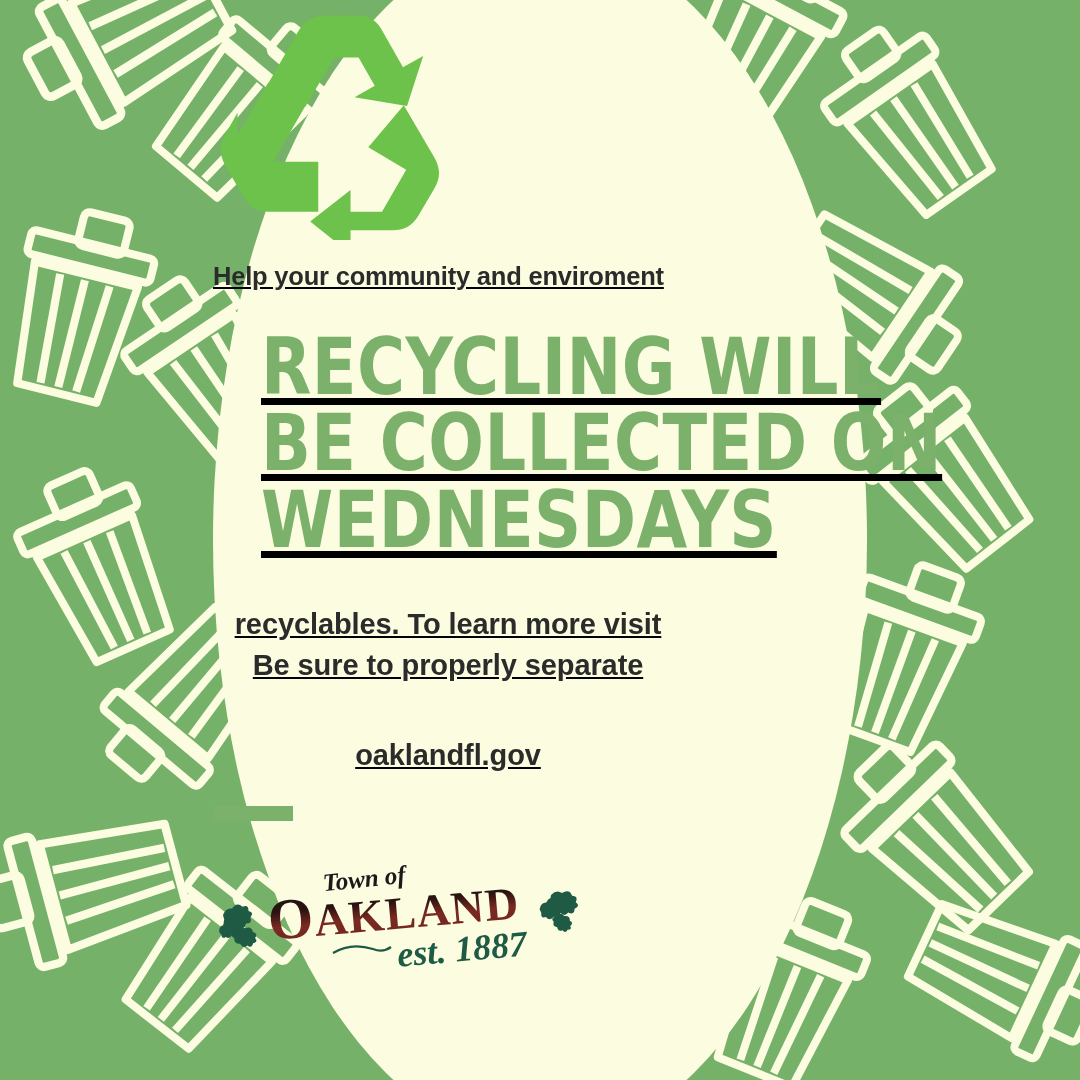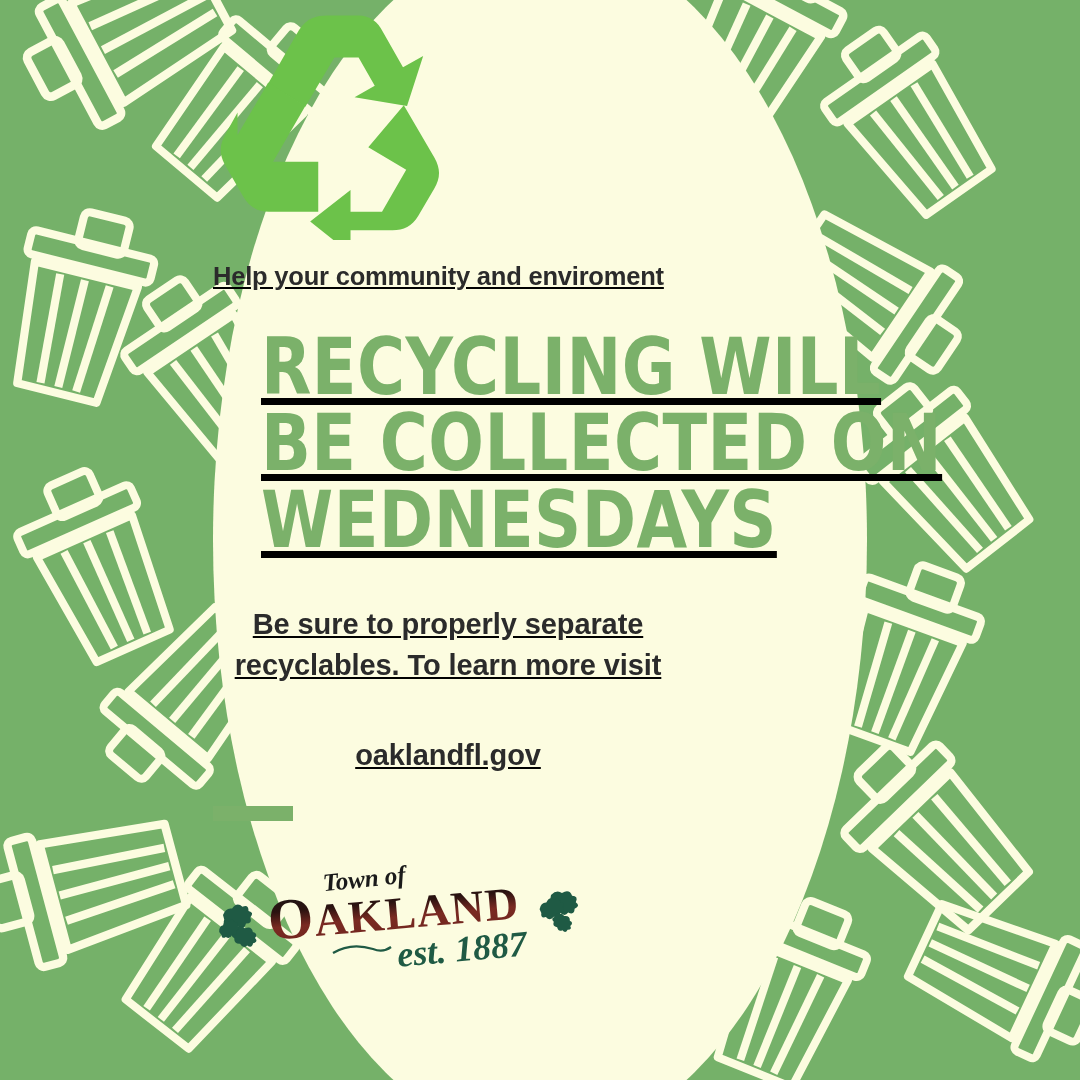--- a/index.html
+++ b/index.html
@@ -170,22 +170,22 @@
 
     <div id="tagline">Help your community and enviroment</div>
 
     <div id="headline">
       <span class="hl-line">RECYCLING WILL</span>
       <span class="hl-line">BE COLLECTED ON</span>
       <span class="hl-line">WEDNESDAYS</span>
     </div>
 
     <div id="body-copy">
+      <span style="display: block;">recyclables. To learn more visit</span>
       <span style="display: block;">Be sure to properly separate</span>
-      <span style="display: block;">recyclables. To learn more visit</span>
       <span style="display: block; margin-top: 48px;">oaklandfl.gov</span>
     </div>
 
     <div id="divider"></div>
 
     <div id="logo">
       <svg viewBox="0 0 370 115" xmlns="http://www.w3.org/2000/svg">
         <defs>
           <linearGradient id="wordGrad" x1="0" y1="0" x2="0" y2="1">
             <stop offset="0%" stop-color="#1a1a1a"></stop>

